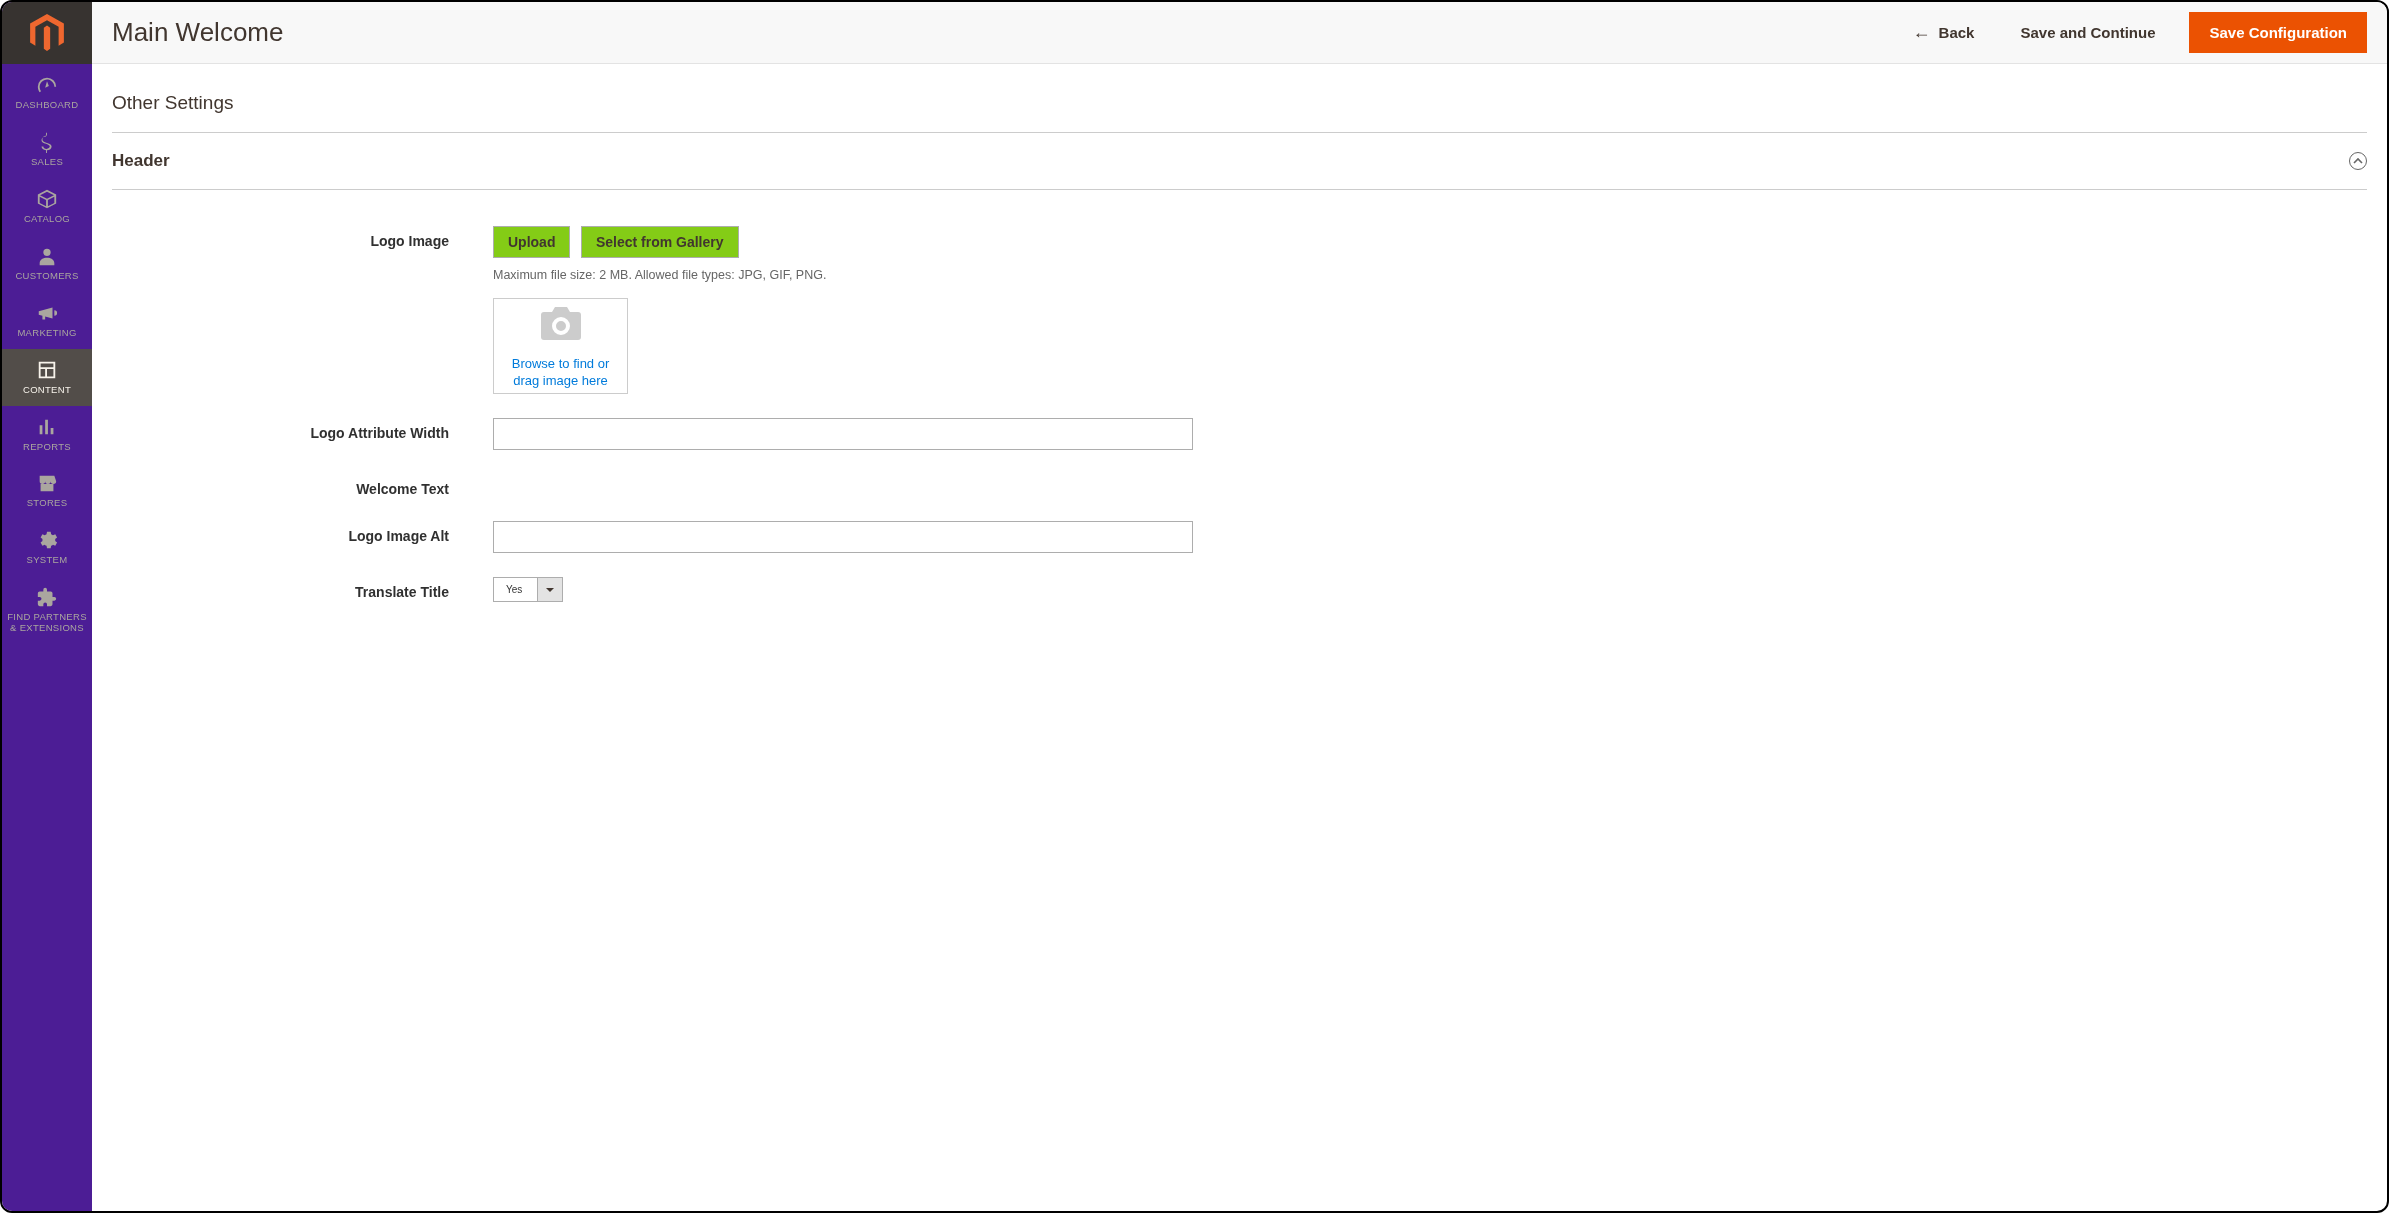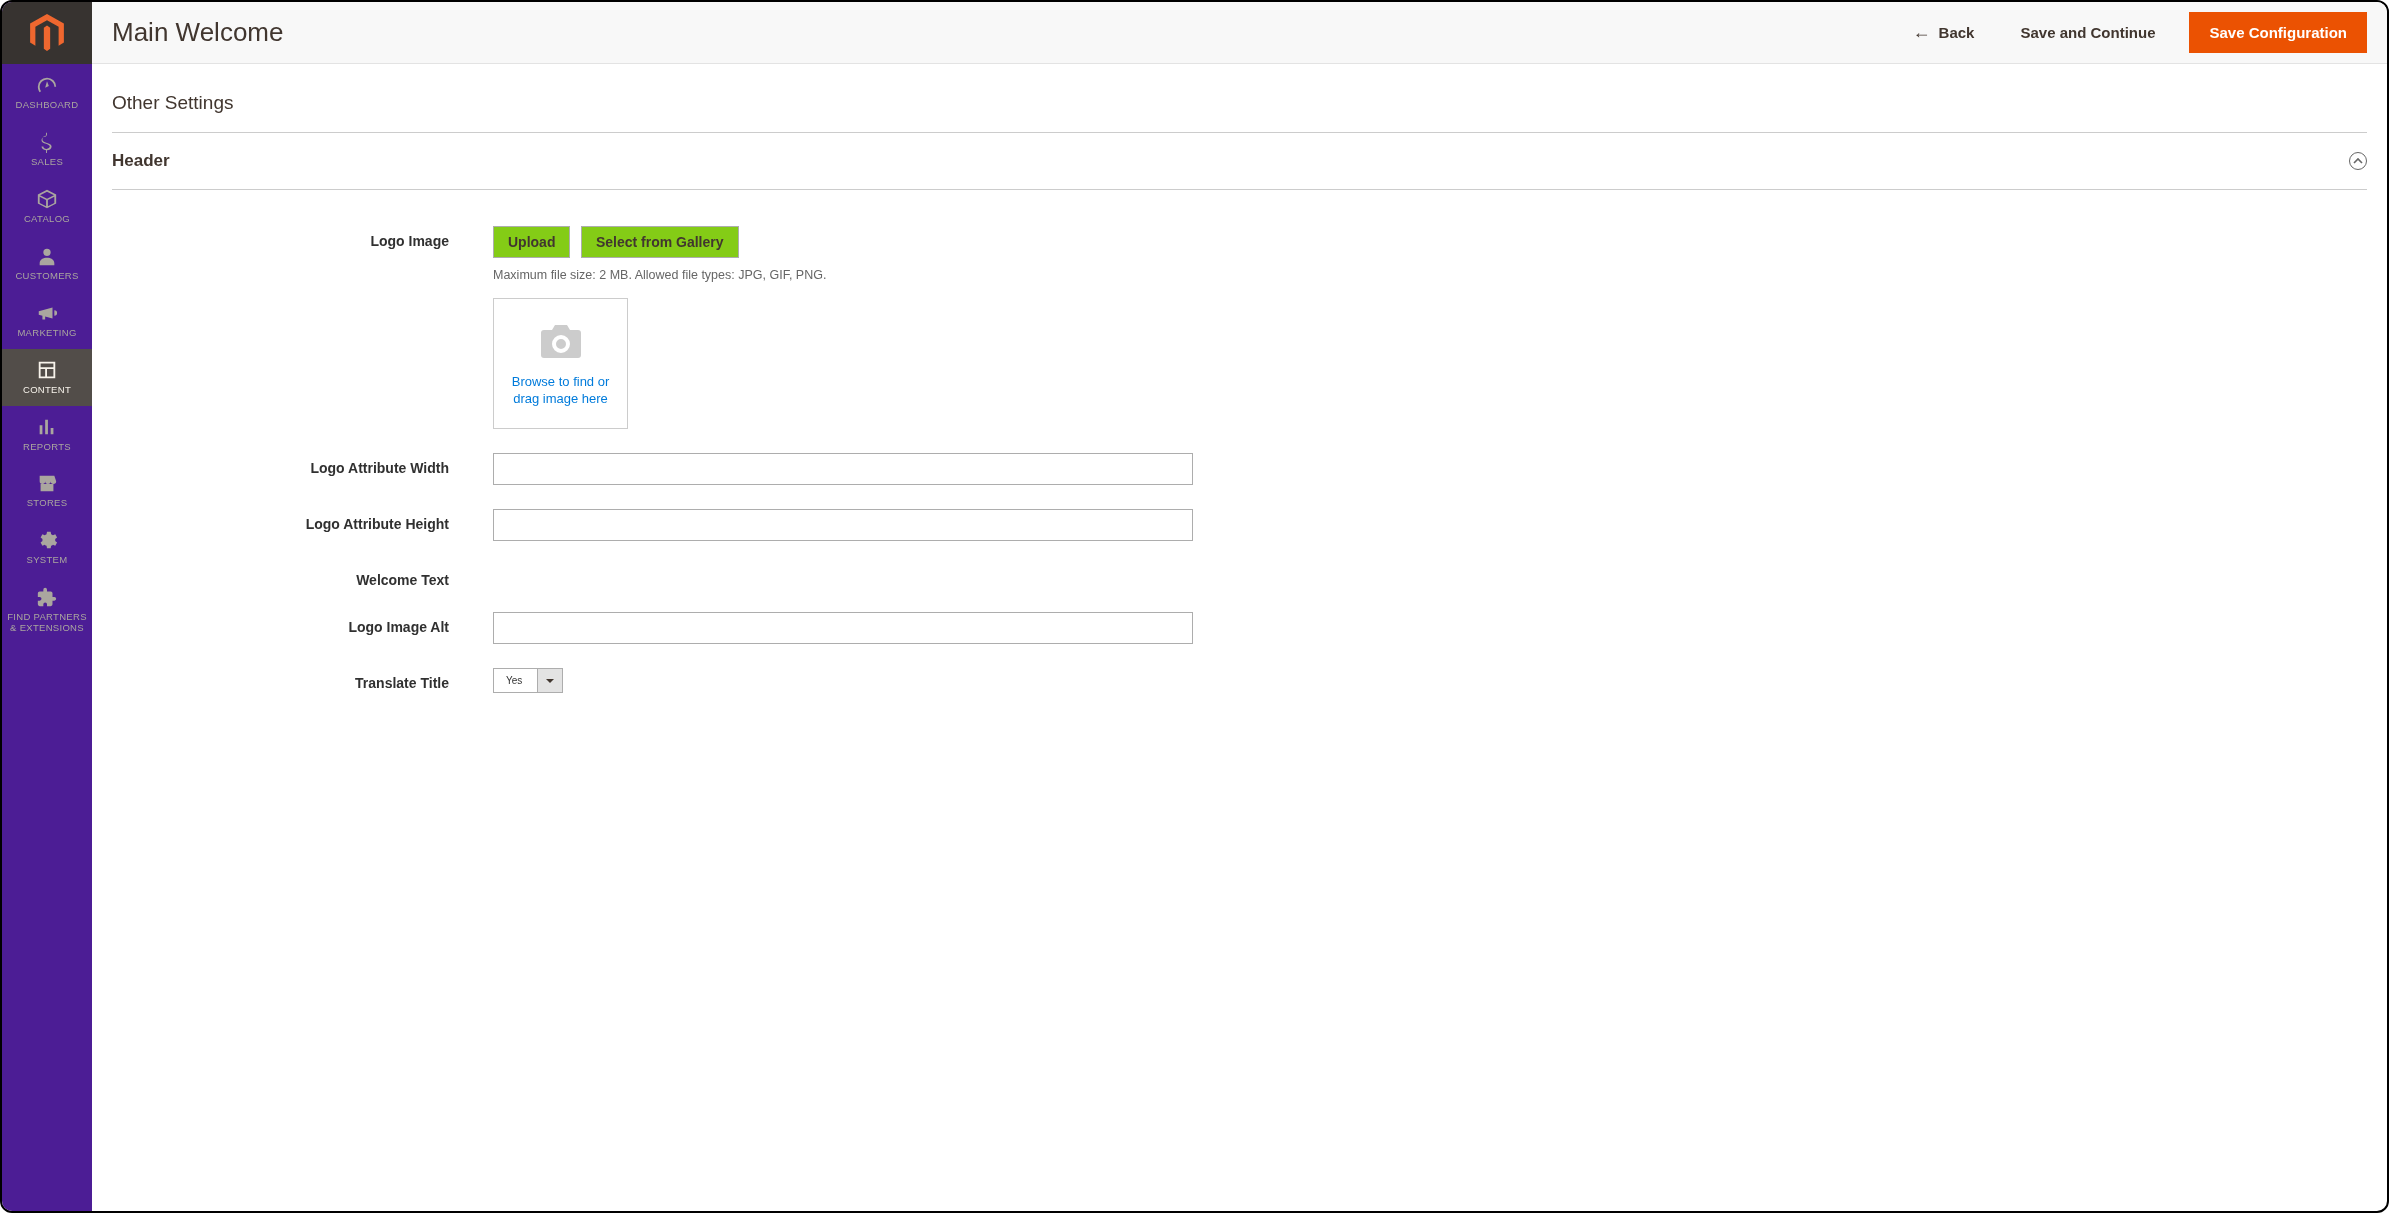--- a/index.html
+++ b/index.html
@@ -34,21 +34,21 @@
 .accordion-title { font-size: 17px; font-weight: 600; color: #41362f; }
 .chev { width: 18px; height: 18px; border: 1.2px solid #666; border-radius: 50%; display: flex; align-items: center; justify-content: center; }
 .chev svg { width: 10px; height: 10px; stroke: #666; fill: none; stroke-width: 1.6; }
 
 .form-area { padding: 36px 0 0; }
 .form-row { display: flex; align-items: flex-start; margin-bottom: 24px; gap: 16px; }
 .form-label { width: 365px; text-align: right; padding-right: 28px; font-size: 14px; font-weight: 600; color: #303030; padding-top: 7px; }
 .form-field { flex: 1; max-width: 700px; }
 .btn-upload, .btn-gallery { background: #84cc16; border: 1px solid #adadad; font-size: 14px; color: #41362f; font-weight: 600; padding: 7px 14px; cursor: pointer; margin-right: 6px; }
 .help-note { font-size: 12.5px; color: #666; margin-top: 10px; }
-.drop-zone { width: 135px; height: 131px; border: 1px solid #ccc; margin-top: 16px; display: flex; flex-direction: column; align-items: center; justify-content: center; padding: 10px; text-align: center; cursor: pointer; }
+.drop-zone { width: 135px; height: 96px; border: 1px solid #ccc; margin-top: 16px; display: flex; flex-direction: column; align-items: center; justify-content: center; padding: 10px; text-align: center; cursor: pointer; }
 .drop-zone .cam { width: 46px; height: 40px; margin-bottom: 14px; }
 .drop-zone .cam svg { width: 46px; height: 40px; fill: #ccc; }
 .drop-zone .drop-text { font-size: 13px; color: #007bdb; line-height: 1.3; }
 .txt-input { width: 100%; height: 32px; border: 1px solid #adadad; padding: 5px 10px; font-size: 14px; }
 .sel-wrap { display: inline-flex; }
 .sel-val { border: 1px solid #adadad; border-right: none; padding: 6px 12px; font-size: 10px; background: #fff; min-width: 44px; }
 .sel-btn { border: 1px solid #adadad; width: 26px; background: #e3e3e3; display: flex; align-items: center; justify-content: center; cursor: pointer; }
 .sel-btn svg { width: 8px; height: 8px; fill: #41362f; }
 
 </style>
@@ -187,24 +187,20 @@
               <span class="drop-text">Browse to find or drag image here</span>
             </div>
           </div>
         </div>
 
         <div class="form-row">
           <div class="form-label">Logo Attribute Width</div>
           <div class="form-field"><input class="txt-input" value="" style=""></div>
         </div>
 
-        <div class="form-row">
-          <div class="form-label">Logo Attribute Height</div>
-          <div class="form-field"><input class="txt-input" value="" style=""></div>
-        </div>
 
         <div class="form-row">
           <div class="form-label">Welcome Text</div>
         </div>
 
         <div class="form-row">
           <div class="form-label">Logo Image Alt</div>
           <div class="form-field"><input class="txt-input" value="" style=""></div>
         </div>
 

